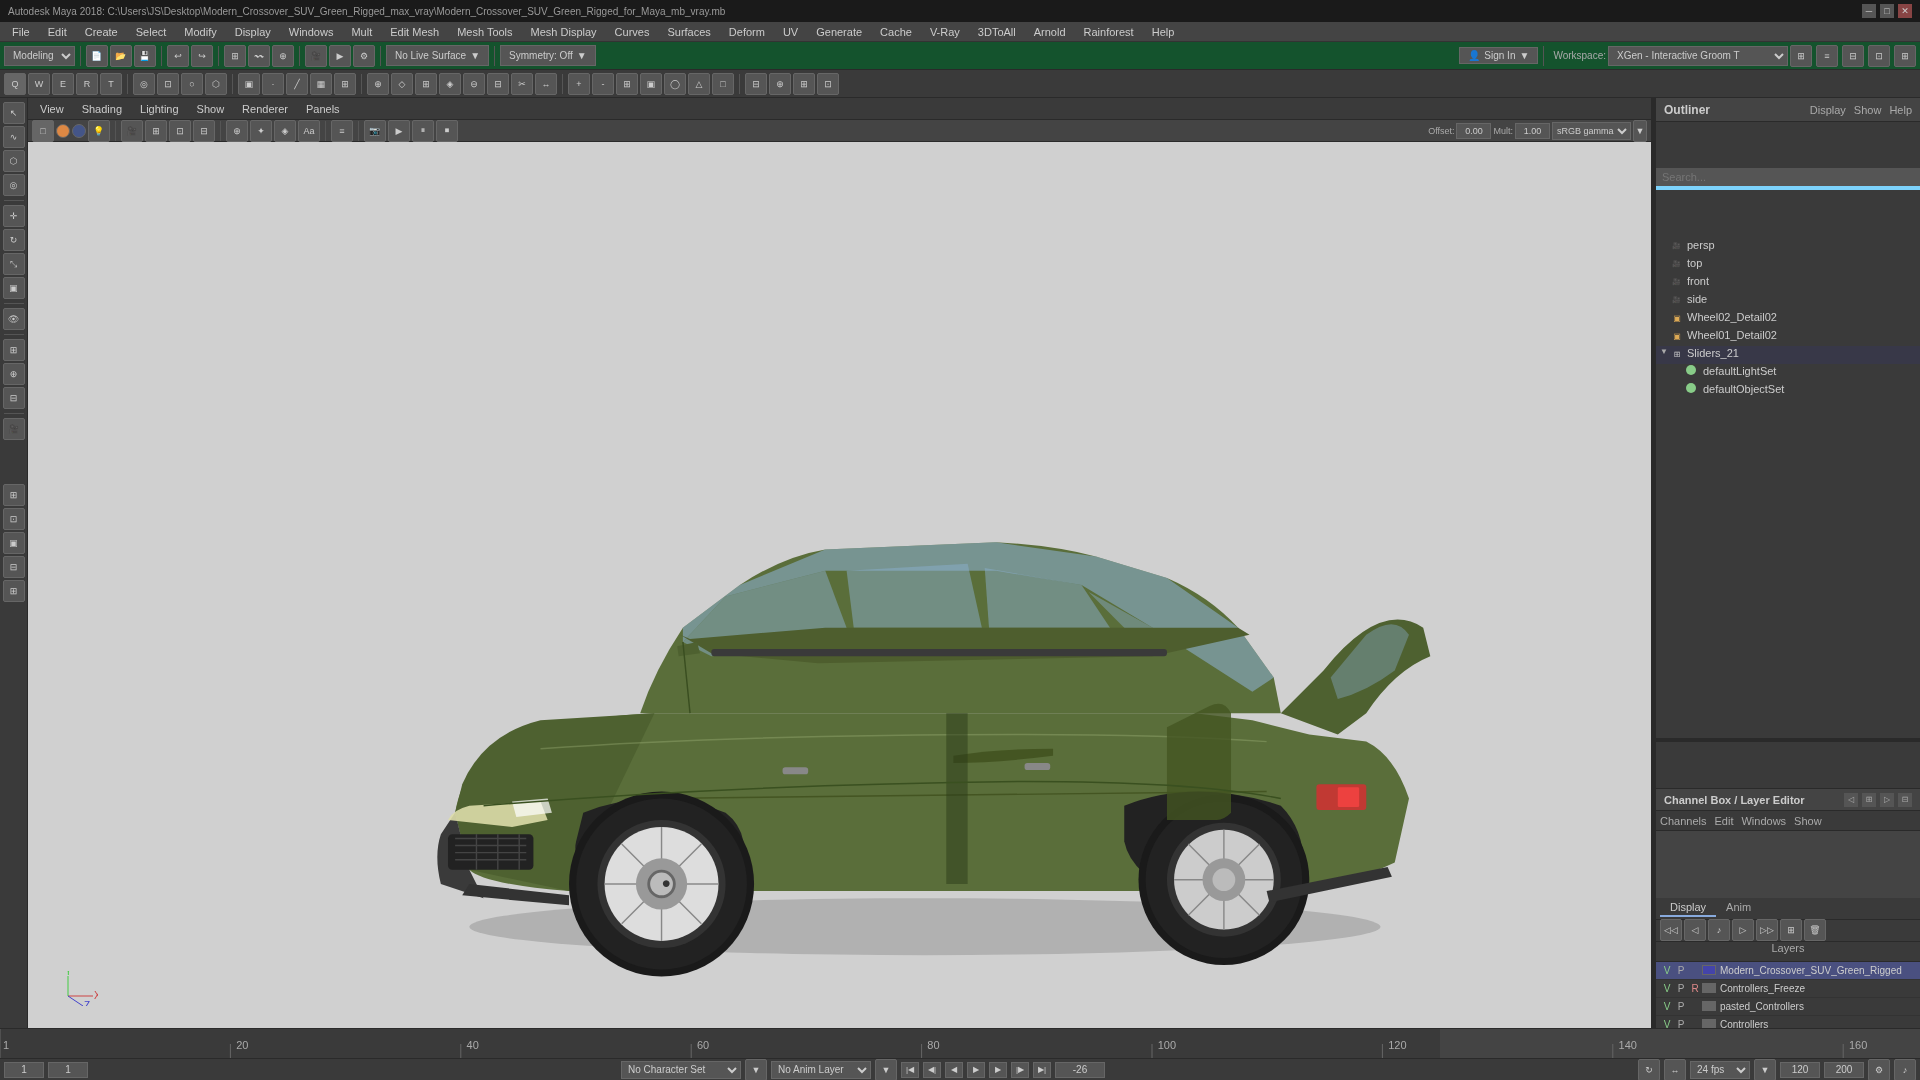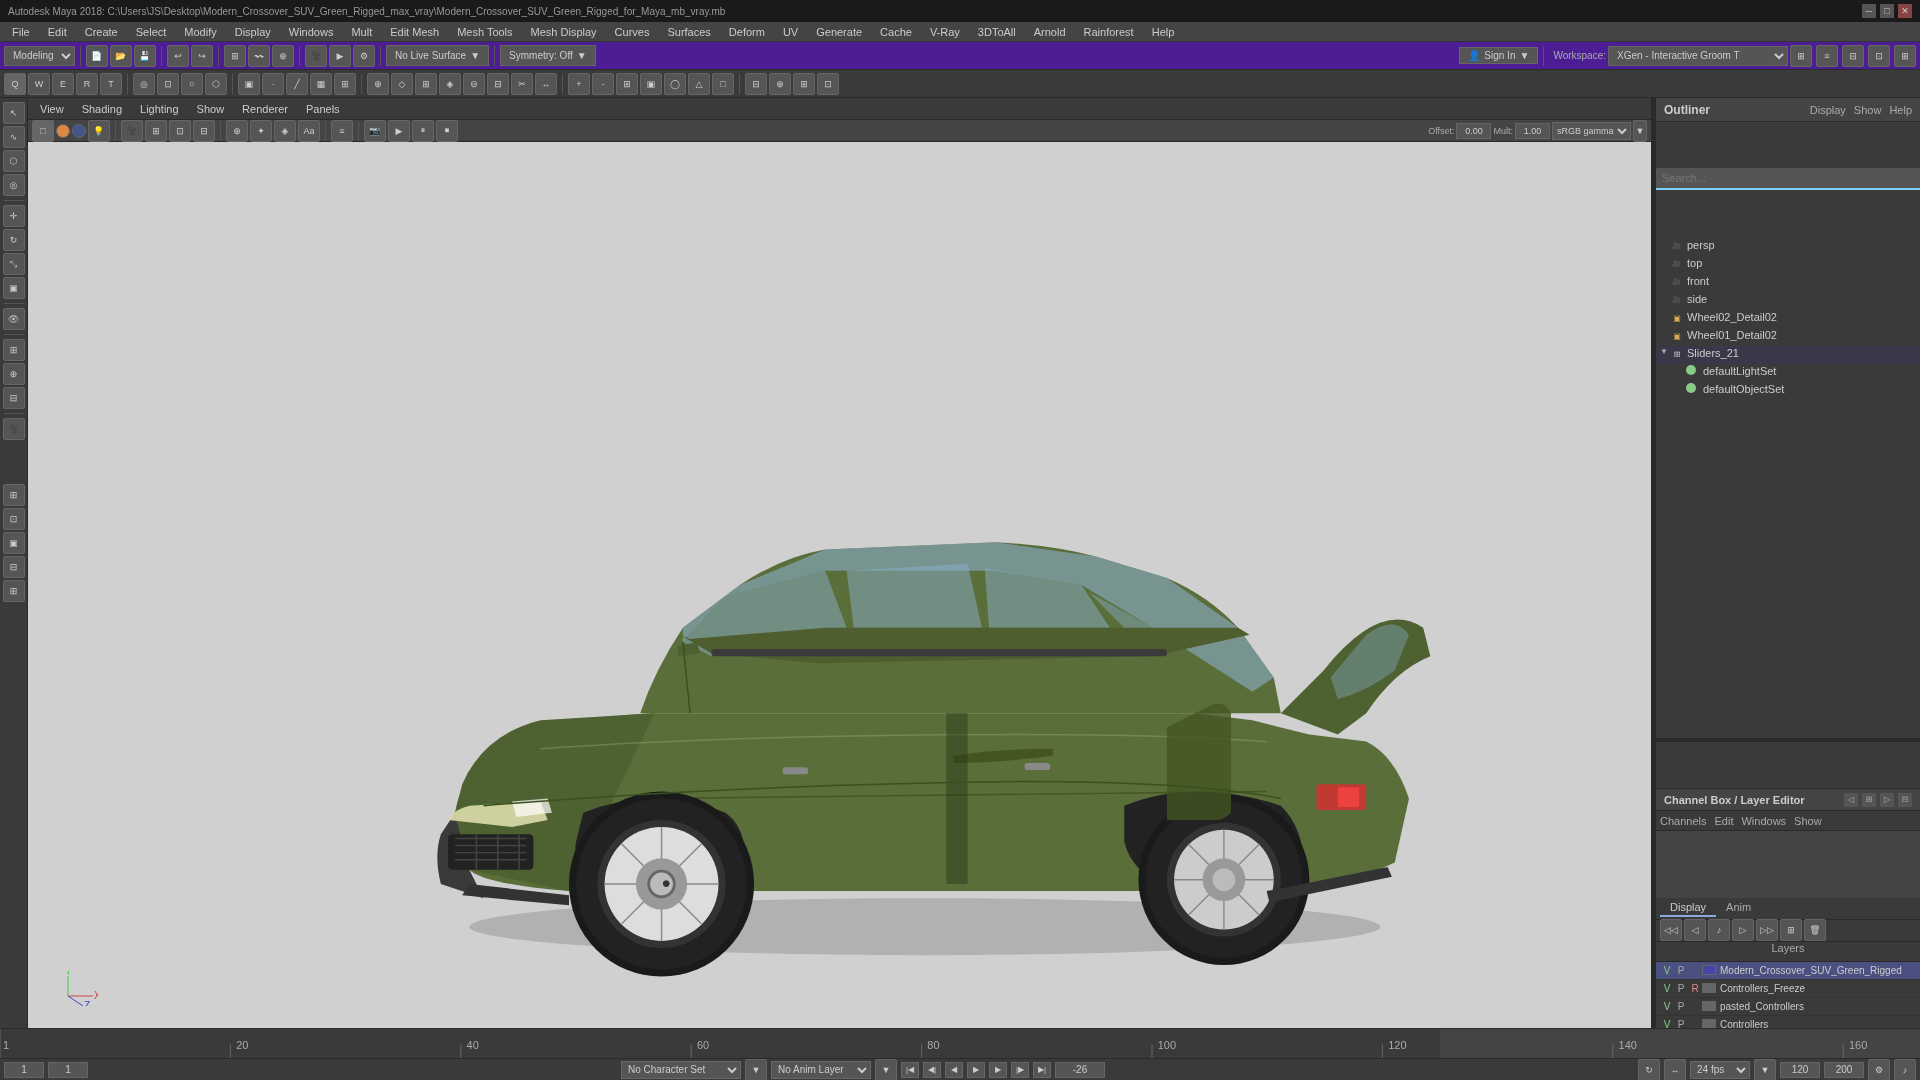--- a/index.html
+++ b/index.html
@@ -41,21 +41,21 @@
       padding: 2px 8px;
       cursor: pointer;
       font-size: 11px;
       color: #ccc;
       border-radius: 2px;
     }
 
     
     #toolbar1 {
       height: 28px;
-      background: #4c1d95;
+      background: #14532d;
       display: flex;
       align-items: center;
       padding: 0 4px;
       gap: 2px;
       border-bottom: 1px solid #2a2a2a;
     }
     .toolbar-select {
       background: #555;
       border: 1px solid #666;
       color: #ccc;
@@ -200,21 +200,21 @@
       border-bottom: 1px solid #2a2a2a;
     }
     .outliner-title { font-size: 12px; color: #ccc; font-weight: bold; }
     .outliner-menu { display: flex; gap: 8px; }
     .outliner-menu span { color: #aaa; font-size: 11px; cursor: pointer; }
 
     #outliner-search {
       height: 22px;
       background: #555;
       border: none;
-      border-bottom: 2px solid #7dd3fc;
+      border-bottom: 4px solid #7dd3fc;
       color: #ccc;
       padding: 0 6px;
       width: 100%;
       font-size: 11px;
     }
 
     #outliner-tree {
       flex: 1;
       overflow-y: auto;
       padding: 2px 0;

